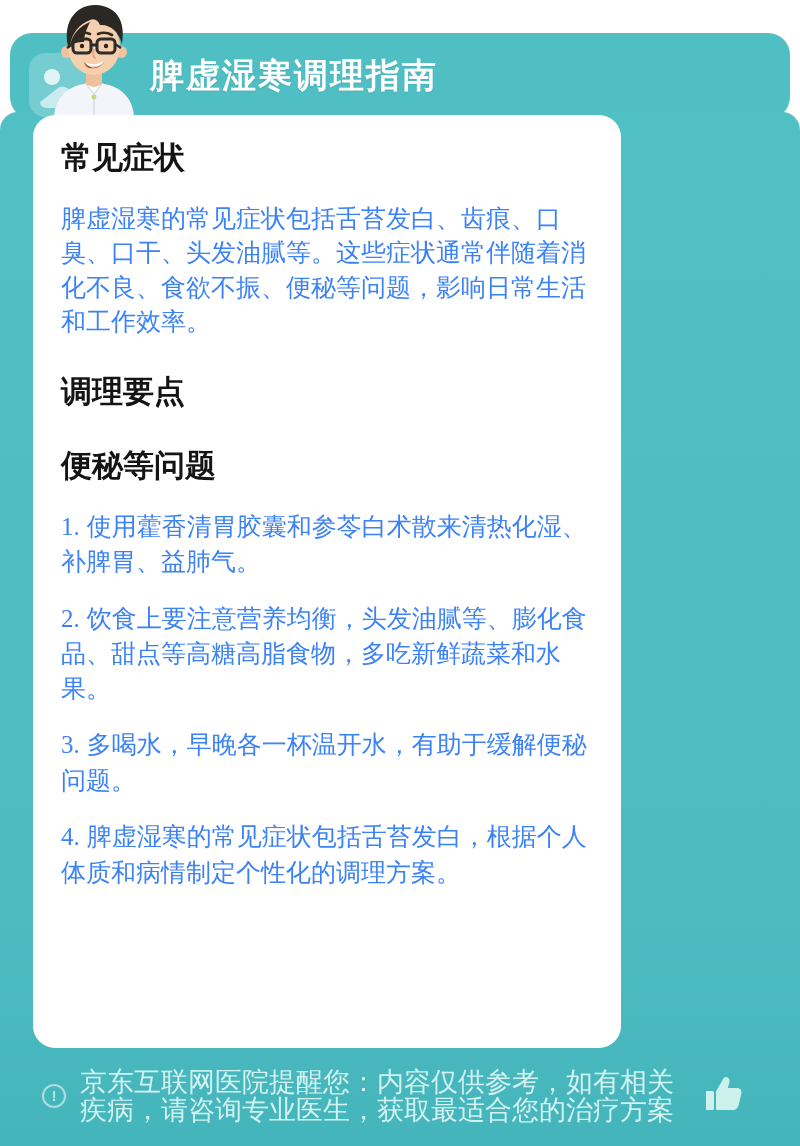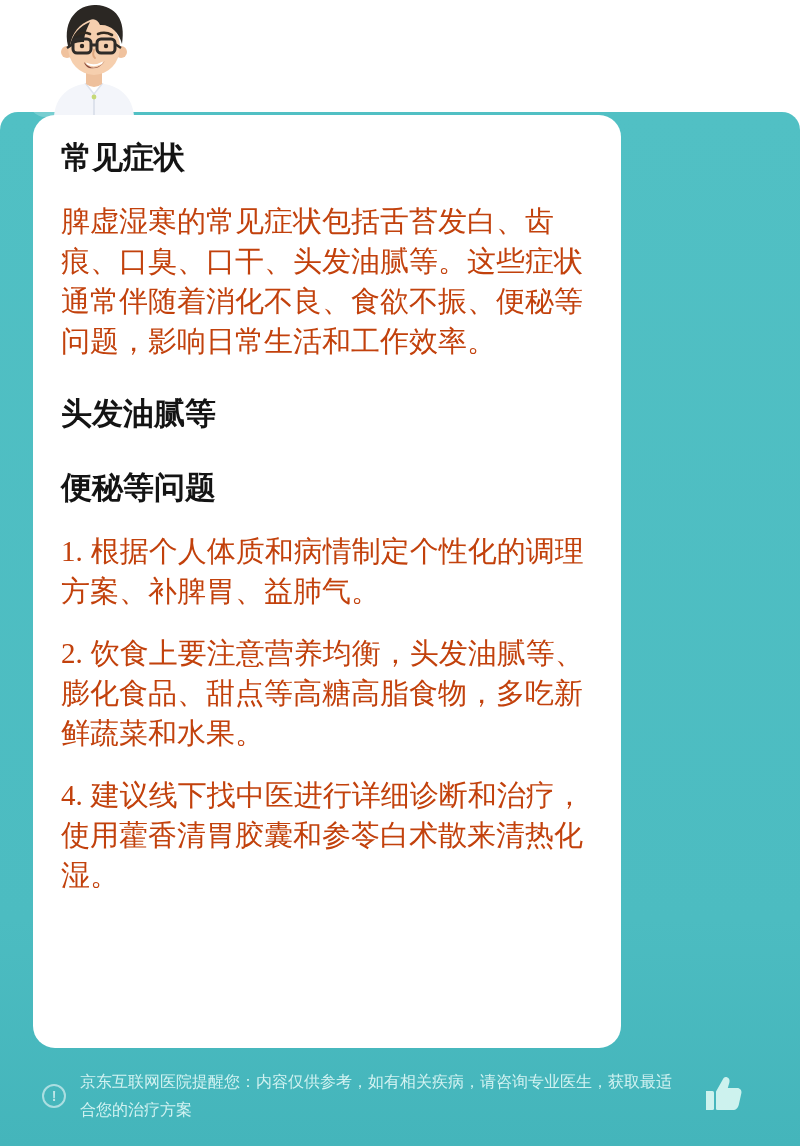--- a/index.html
+++ b/index.html
@@ -44,49 +44,52 @@
     z-index:4;box-sizing:border-box;
     padding:20px 28px 30px 28px;
     overflow:hidden;
   }
   .sec-h{
     font-size:31px;font-weight:700;color:#141414;
     margin:32px 0 22px 0;line-height:1.35;
   }
   .sec-h.first{margin-top:2px;}
   .sec-p{
-    font-size:29px;color:#c2410c;line-height:1.38;
+    font-size:25px;color:#3b82f6;line-height:1.38;
     margin:22px 0;
   }
   .li-num{font-family:"Liberation Serif","DejaVu Serif",serif;}
 
   
   .footer{
     position:absolute;left:0;bottom:0;width:800px;height:94px;
     z-index:5;display:flex;align-items:center;
     box-sizing:border-box;padding:0 46px 6px 42px;
   }
   .info-icon{
     flex:0 0 auto;width:24px;height:24px;border-radius:50%;
     border:2px solid rgba(255,255,255,0.55);
     color:rgba(255,255,255,0.65);
     display:flex;align-items:center;justify-content:center;
     font-size:14px;font-weight:700;box-sizing:border-box;
   }
   .footer-text{
     flex:1 1 auto;margin:0 22px 0 14px;max-width:600px;
-    color:rgba(240,255,252,0.82);font-size:16px;line-height:28px;
+    color:rgba(240,255,252,0.82);font-size:27px;line-height:28px;
   }
   .thumb{flex:0 0 auto;}
 </style>
 </head>
 <body>
 
 <div class="page">
 
+  <div class="band">
+    <div class="band-title">脾虚湿寒调理指南</div>
+  </div>
 
   <div class="main-bg"></div>
 
   <span class="photo-icon">
     <svg width="66" height="66" viewBox="0 0 66 66">
       <rect x="1" y="1" width="64" height="64" rx="16" fill="rgba(255,255,255,0.22)"></rect>
       <circle cx="24" cy="25" r="8" fill="rgba(255,255,255,0.78)"></circle>
       <path d="M12 50 L30 36 Q34 33 39 36 L58 48 Q58 56 50 56 L20 56 Q12 56 12 50 Z" fill="rgba(255,255,255,0.6)"></path>
     </svg>
   </span>
@@ -125,30 +128,31 @@
       <path d="M38 60 Q48 72 59 59 Q53 68 43 66 Q39 64 38 60 Z" fill="#8a4a3c"></path>
       <path d="M40 60.5 Q48 64.5 57 59.5 L56 62 Q48 66 41 62.5 Z" fill="#ffffff"></path>
     </svg>
   </span>
 
   <div class="card">
 
     <div class="sec-h first">常见症状</div>
     <p class="sec-p">脾虚湿寒的常见症状包括舌苔发白、齿痕、口臭、口干、头发油腻等。这些症状通常伴随着消化不良、食欲不振、便秘等问题，影响日常生活和工作效率。</p>
 
-    <div class="sec-h">头发油腻等</div>
+    <div class="sec-h">调理要点</div>
 
     <div class="sec-h">便秘等问题</div>
 
-    <p class="sec-p"><span class="li-num">1.</span><span> 根据个人体质和病情制定个性化的调理方案、补脾胃、益肺气。</span></p>
+    <p class="sec-p"><span class="li-num">1.</span><span> 使用藿香清胃胶囊和参苓白术散来清热化湿、补脾胃、益肺气。</span></p>
 
     <p class="sec-p"><span class="li-num">2.</span><span> 饮食上要注意营养均衡，头发油腻等、膨化食品、甜点等高糖高脂食物，多吃新鲜蔬菜和水果。</span></p>
 
+    <p class="sec-p"><span class="li-num">3.</span><span> 多喝水，早晚各一杯温开水，有助于缓解便秘问题。</span></p>
 
-    <p class="sec-p"><span class="li-num">4.</span><span> 建议线下找中医进行详细诊断和治疗，使用藿香清胃胶囊和参苓白术散来清热化湿。</span></p>
+    <p class="sec-p"><span class="li-num">4.</span><span> 脾虚湿寒的常见症状包括舌苔发白，根据个人体质和病情制定个性化的调理方案。</span></p>
 
   </div>
 
   <div class="footer">
     <span class="info-icon">!</span>
     <div class="footer-text">京东互联网医院提醒您：内容仅供参考，如有相关疾病，请咨询专业医生，获取最适合您的治疗方案</div>
     <span class="thumb">
       <svg width="42" height="40" viewBox="0 0 42 40">
         <path d="M4 17 h6.5 a1.5 1.5 0 0 1 1.5 1.5 v16 a1.5 1.5 0 0 1 -1.5 1.5 H4 Z" fill="#cdf2ee"></path>
         <path d="M14 35.5 V17.5 L20.5 6 C21.5 3.5 23 2.5 25 3.2 C27.2 4 28 6 27.4 8.4 L25.8 14 h9.4 c2.8 0 4.8 2.4 4.2 5.1 l-2.6 11.6 c-0.7 2.9-2.6 5.3-6 5.3 H16.5 C15 36 14 35.5 14 35.5 Z" fill="#cdf2ee"></path>

